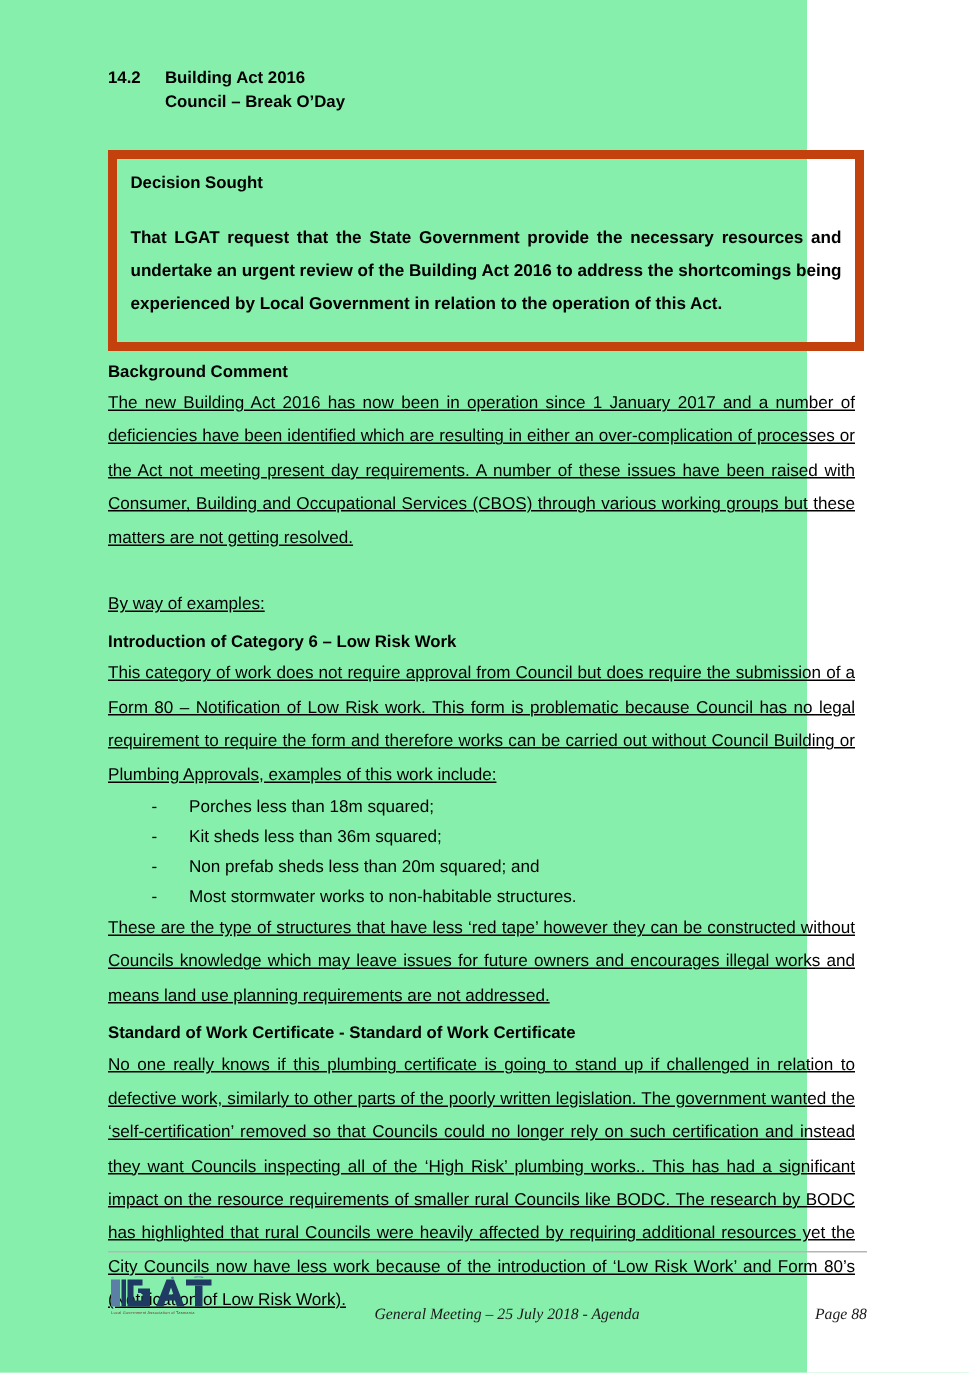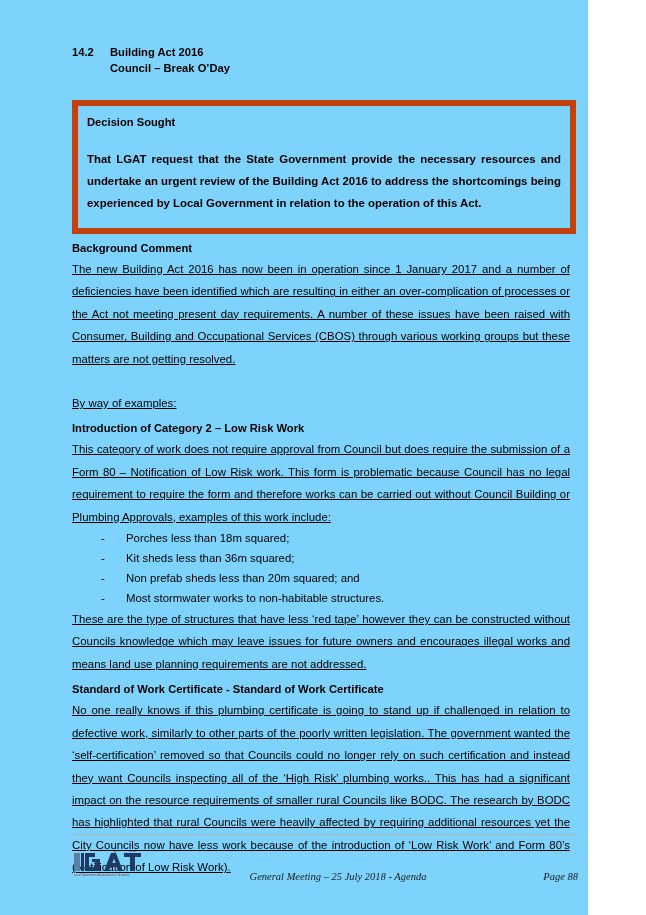--- a/index.html
+++ b/index.html
@@ -11,23 +11,23 @@
     width: 646px;
     height: 915px;
     position: relative;
     font-family: "Liberation Sans", sans-serif;
     color: #000000;
     overflow: hidden;
   }
   .page {
     position: absolute;
     top: 0; left: 0;
-    width: 588px;
+    width: 538px;
     height: 915px;
-    background: #7dd3fc;
+    background: #86efac;
   }
   .content {
     position: absolute;
     left: 72px;
     top: 44px;
     width: 498px;
   }
 
   
   .sec-heading {
@@ -186,21 +186,21 @@
     </div>
 
     <div class="block">
       <div class="sub-heading">Background Comment</div>
       <p class="body">The new Building Act 2016 has now been in operation since 1 January 2017 and a number of deficiencies have been identified which are resulting in either an over-complication of processes or the Act not meeting present day requirements. A number of these issues have been raised with Consumer, Building and Occupational Services (CBOS) through various working groups but these matters are not getting resolved.</p>
       <div class="gap"></div>
       <p class="body nojust">By way of examples:</p>
     </div>
 
     <div class="block">
-      <div class="sub-heading">Introduction of Category 2 – Low Risk Work</div>
+      <div class="sub-heading">Introduction of Category 6 – Low Risk Work</div>
       <p class="body">This category of work does not require approval from Council but does require the submission of a Form 80 – Notification of Low Risk work. This form is problematic because Council has no legal requirement to require the form and therefore works can be carried out without Council Building or Plumbing Approvals, examples of this work include:</p>
       <ul class="dash-list">
         <li>
           <span class="dash">-</span>
           <span>Porches less than 18m squared;</span>
         </li>
         <li>
           <span class="dash">-</span>
           <span>Kit sheds less than 36m squared;</span>
         </li>

